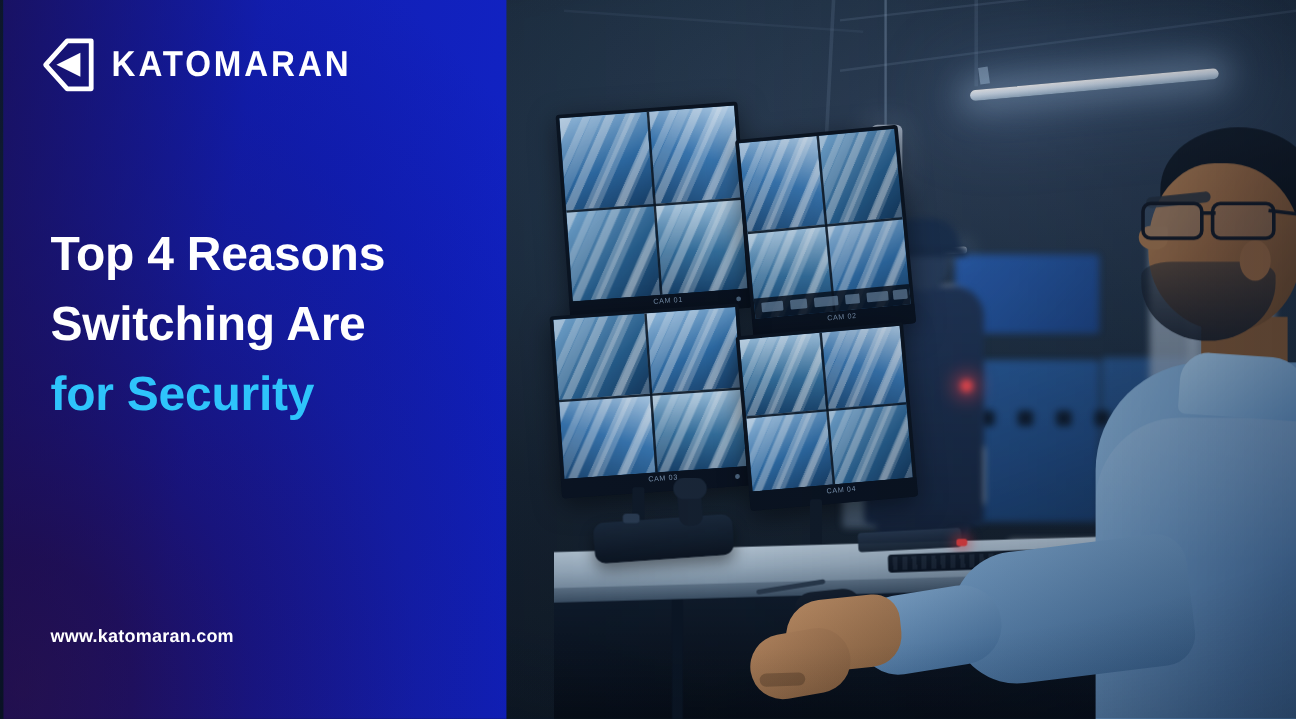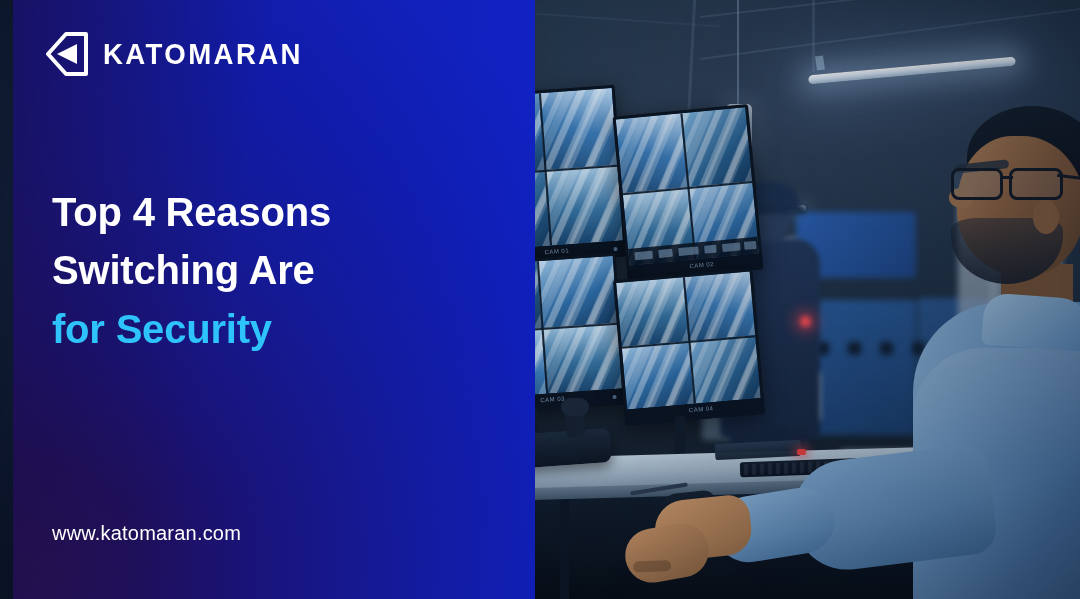--- a/index.html
+++ b/index.html
@@ -172,21 +172,21 @@
     pointer-events:none;
   }
   .photo-vig{
     position:absolute;inset:0;
     background:radial-gradient(125% 100% at 60% 45%,rgba(0,0,0,0) 45%,rgba(3,7,14,.55) 100%);
     pointer-events:none;
   }
 
   
   .panel{
-    position:absolute;left:13px;top:0;width:522px;height:599px;
+    position:absolute;left:3px;top:0;width:419px;height:599px;
     background:
       radial-gradient(135% 115% at 4% 96%, #2a1350 0%, #221059 16%, #19157f 34%, #131da4 58%, #0f1fb9 78%, #1124c9 100%);
   }
   .panel-tint{
     position:absolute;inset:0;
     background:linear-gradient(100deg,rgba(28,12,66,.72) 0%,rgba(22,16,110,.25) 42%,rgba(14,32,200,.12) 100%);
   }
 
   .logo{position:absolute;left:33px;top:30px;display:flex;align-items:center;gap:13px;}
   .logo-mark{position:relative;width:44px;height:48px;}
@@ -199,21 +199,21 @@
 
   .headline{position:absolute;left:39px;top:183px;width:420px;}
   .hl-line{
     font-size:40px;line-height:1.46;font-weight:700;letter-spacing:-.2px;
     color:#ffffff;white-space:nowrap;
   }
   .hl-line.accent{color:#2ec4fb;}
 
   .site-url{
     position:absolute;left:39px;top:522px;
-    color:#ffffff;font-size:20px;font-weight:400;letter-spacing:.2px;text-align:right;
+    color:#ffffff;font-size:15px;font-weight:700;letter-spacing:.2px;text-align:right;
   }
 </style>
 </head>
 <body>
 
 <div class="stage">
 
   <div class="photo">
     <div class="photo-inner">
 

